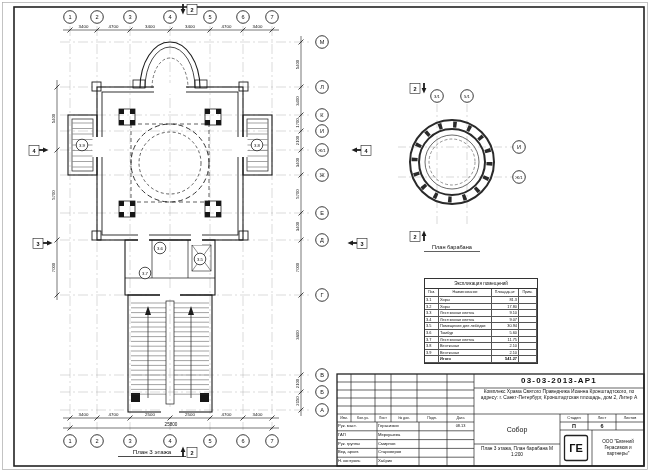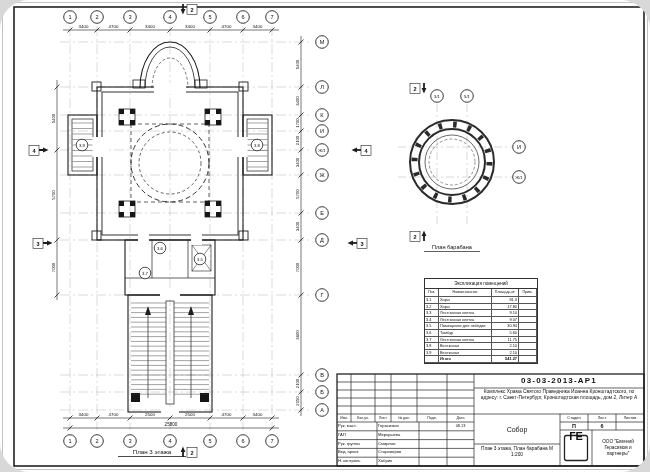--- a/index.html
+++ b/index.html
@@ -1,17 +1,17 @@
 <!DOCTYPE html>
 <html><head>
 <meta charset="utf-8">
 <style>
   html,body{margin:0;padding:0;background:#d8d8d8;}
   #sheet{position:relative;width:650px;height:472px;background:#ffffff;overflow:hidden;
-         font-family:"Liberation Sans",sans-serif;border-radius:29px;}
+         font-family:"Liberation Sans",sans-serif;}
   #draw{position:absolute;left:0;top:0;}
   svg text{font-family:"Liberation Sans",sans-serif;fill:#111;}
   .tbx{position:absolute;color:#111;overflow:hidden;font-family:"Liberation Sans",sans-serif;}
   #schedule{position:absolute;left:424px;top:278px;width:112px;background:#fff;
             border:1px solid #333;color:#111;}
   .sch-title{height:9px;line-height:9px;text-align:center;font-size:4.6px;border-bottom:1px solid #333;}
   .sch-row{display:grid;grid-template-columns:14px 53px 27px 1fr;border-bottom:0.5px solid #555;}
   .sch-row>div{border-right:0.5px solid #555;padding:0 1px;overflow:hidden;white-space:nowrap;}
   .sch-h>div{height:7px;line-height:7px;font-size:3.6px;text-align:center;}
   .sch-d>div{height:5.6px;line-height:5.6px;font-size:3.9px;}
@@ -461,21 +461,21 @@
   <div class="tbx" style="left:474px;top:374px;width:170px;height:14px;line-height:14px;text-align:center;font-size:8px;font-weight:bold;letter-spacing:1.2px;">03-03-2013-АР1</div>
   <div class="tbx" style="left:476px;top:389px;width:166px;height:24px;font-size:4.9px;line-height:1.18;text-align:center;">Комплекс Храма Святого Праведника Иоанна Кронштадтского, по адресу: г. Санкт-Петербург, Кронштадтская площадь, дом 2, Литер А</div>
   <div class="tbx" style="left:474px;top:414px;width:86px;height:30px;display:flex;align-items:center;justify-content:center;font-size:7px;">Собор</div>
   <div class="tbx" style="left:476px;top:446px;width:82px;height:20px;font-size:4.8px;line-height:1.2;text-align:center;">План 3 этажа, План барабана М 1:200</div>
   <div class="tbx" style="left:560px;top:414px;width:28px;height:8px;line-height:8px;text-align:center;font-size:3.9px;">Стадия</div>
   <div class="tbx" style="left:588px;top:414px;width:28px;height:8px;line-height:8px;text-align:center;font-size:3.9px;">Лист</div>
   <div class="tbx" style="left:616px;top:414px;width:28px;height:8px;line-height:8px;text-align:center;font-size:3.9px;">Листов</div>
   <div class="tbx" style="left:560px;top:422px;width:28px;height:8px;line-height:8px;text-align:center;font-size:5.5px;font-weight:bold;">П</div>
   <div class="tbx" style="left:588px;top:422px;width:28px;height:8px;line-height:8px;text-align:center;font-size:5.5px;font-weight:bold;">6</div>
   <div class="tbx" style="left:616px;top:422px;width:28px;height:8px;line-height:8px;text-align:center;font-size:5.5px;font-weight:bold;"></div>
-  <div class="tbx" style="left:565px;top:424px;width:22px;height:24px;line-height:24px;text-align:center;font-size:11px;font-weight:bold;">ГЕ</div>
+  <div class="tbx" style="left:565px;top:436px;width:22px;height:24px;line-height:24px;text-align:center;font-size:11px;font-weight:bold;">ГЕ</div>
   <div class="tbx" style="left:593px;top:432px;width:50px;height:32px;display:flex;align-items:center;justify-content:center;text-align:center;font-size:4.7px;line-height:1.25;">ООО "Евгений Герасимов и партнеры"</div>
 
 <div class="tbx" style="left: 337px; top: 414px; width: 14px; height: 8px; line-height: 8px; font-size: 3.6px; text-align: center; white-space: nowrap;">Изм.</div>
     <div class="tbx" style="left: 351px; top: 414px; width: 24px; height: 8px; line-height: 8px; font-size: 3.6px; text-align: center; white-space: nowrap;">Кол.уч.</div>
     <div class="tbx" style="left: 375px; top: 414px; width: 16px; height: 8px; line-height: 8px; font-size: 3.6px; text-align: center; white-space: nowrap;">Лист</div>
     <div class="tbx" style="left: 391px; top: 414px; width: 26px; height: 8px; line-height: 8px; font-size: 3.6px; text-align: center; white-space: nowrap;">№ док.</div>
     <div class="tbx" style="left: 417px; top: 414px; width: 30px; height: 8px; line-height: 8px; font-size: 3.6px; text-align: center; white-space: nowrap;">Подп.</div>
     <div class="tbx" style="left: 447px; top: 414px; width: 27px; height: 8px; line-height: 8px; font-size: 3.6px; text-align: center; white-space: nowrap;">Дата</div>
     <div class="tbx" style="left: 338px; top: 422px; width: 38px; height: 8.8px; line-height: 8.8px; font-size: 4.1px; text-align: left; white-space: nowrap;">Рук. маст.</div>
     <div class="tbx" style="left: 378px; top: 422px; width: 40px; height: 8.8px; line-height: 8.8px; font-size: 4.2px; text-align: left; white-space: nowrap;">Герасимов</div>

